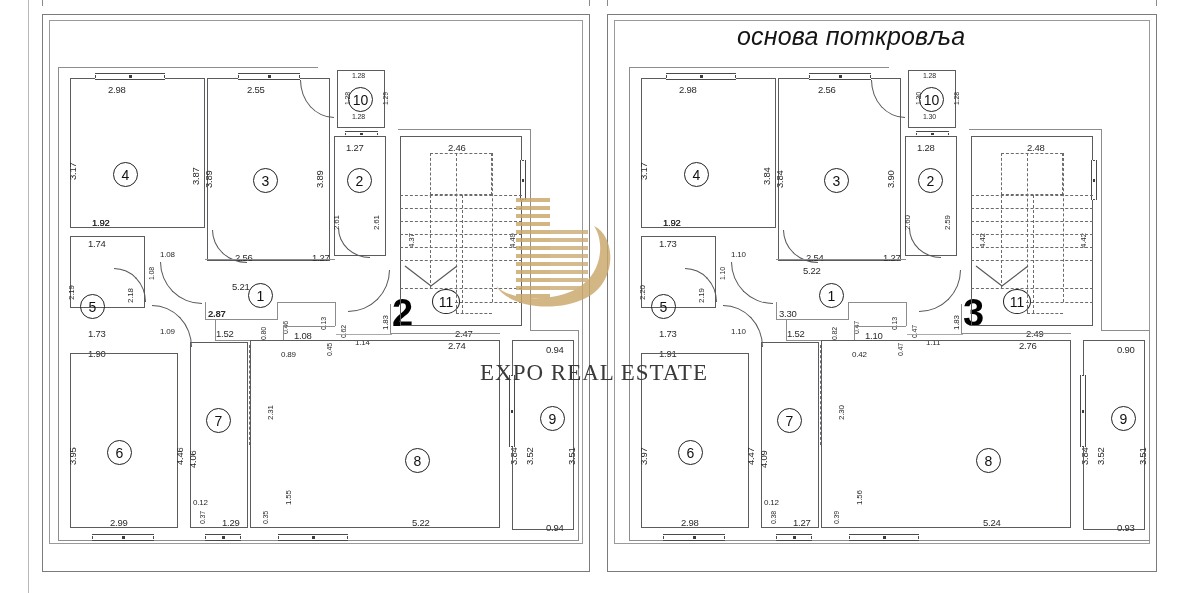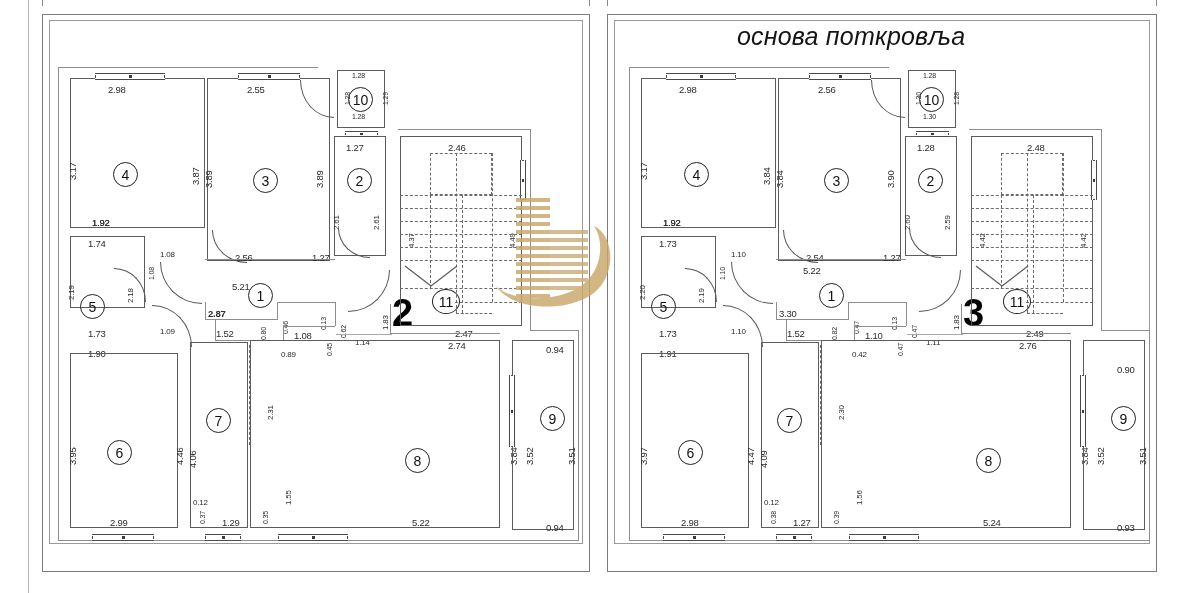--- a/index.html
+++ b/index.html
@@ -559,21 +559,21 @@
     <div class="dim v" style="left:508px; top:465px;">3.84</div>
     <div class="dim" style="left:412px; top:517px;">5.24</div>
     <div class="window" style="left:278px; top:534px; width:70px; height:7px;">
         <span class="mullion"></span>
       </div>
 
     <div class="wall-outline" style="left:512px; top:340px; width:62px; height:190px;"></div>
     <div class="room-no" style="left:540px; top:406px;">
         <span>9</span>
       </div>
-    <div class="dim" style="left:546px; top:364px;text-align:center;">0.90</div>
+    <div class="dim" style="left:546px; top:344px;text-align:center;">0.90</div>
     <div class="dim v" style="left:524px; top:465px;">3.52</div>
     <div class="dim v" style="left:566px; top:465px;">3.51</div>
     <div class="dim" style="left:546px; top:522px;">0.93</div>
     <div class="window-v" style="left:509px; top:375px; width:6px; height:72px;">
         <span class="mullion-v"></span>
       </div>
   </div>
 
   <div class="watermark" style="left:480px; top:190px; width:250px; height:210px;">
     <svg width="180" height="140" viewBox="0 0 180 140" style="position:absolute; left:10px; top:0;">
@@ -601,15 +601,16 @@
           <rect x="60" y="64" width="38" height="4"></rect>
           <rect x="60" y="72" width="38" height="4"></rect>
           <rect x="60" y="80" width="38" height="4"></rect>
           <rect x="60" y="88" width="38" height="4"></rect>
           <rect x="60" y="96" width="38" height="4"></rect>
         </g>
 
         <path d="M104,36 C126,46 128,92 96,108 C66,123 20,118 6,96 C22,112 64,112 88,98 C114,82 114,50 104,36 Z" fill="#c9a76a"></path>
       </g>
     </svg>
+    <div class="wm-text" style="left:0px; top:170px;">EXPO REAL ESTATE</div>
   </div>
 
 </div>
 
 </body></html>

